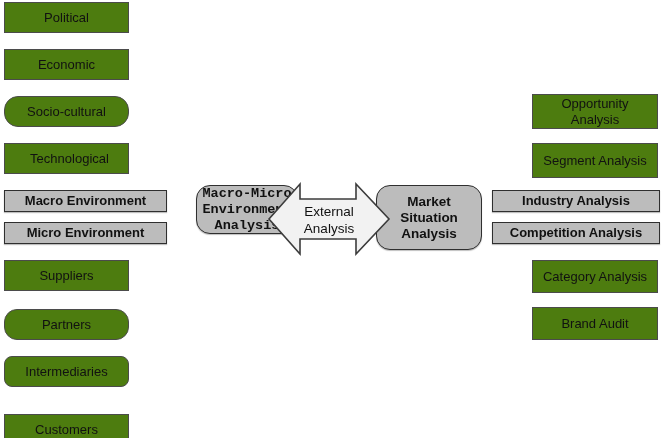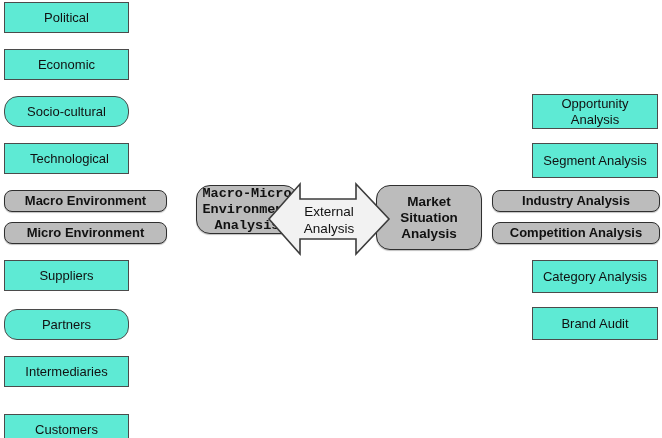--- a/index.html
+++ b/index.html
@@ -21,27 +21,27 @@
     align-items: center;
     justify-content: center;
     text-align: center;
     color: #111111;
     font-size: 13px;
     line-height: 16px;
     box-sizing: border-box;
     white-space: pre-line;
   }
   .plain {
-    background: #5eead4;
+    background: #4d7c0f;
     border: 1px solid #4b4b4b;
   }
   .round {
     background: #bcbcbc;
     border: 1.5px solid #2f2f2f;
-    border-radius: 8px;
+    border-radius: 0;
     font-weight: bold;
     box-shadow: 0 1px 1px rgba(0,0,0,0.25);
   }
   .center-box {
     background: #bcbcbc;
     border: 1.5px solid #2f2f2f;
     border-radius: 14px;
     font-weight: bold;
     font-size: 13.5px;
     line-height: 16px;
@@ -81,21 +81,21 @@
   <div class="box plain" style="left:4px; top:2px; width:125px; height:31px;">Political</div>
   <div class="box plain" style="left:4px; top:49px; width:125px; height:31px;">Economic</div>
   <div class="box plain" style="left:4px; top:96px; width:125px; height:31px;border-radius:14px;">Socio-cultural</div>
   <div class="box plain" style="left:4px; top:143px; width:125px; height:31px;padding-left:6px;">Technological</div>
 
   <div class="box round" style="left:4px; top:190px; width:163px; height:22px;">Macro Environment</div>
   <div class="box round" style="left:4px; top:222px; width:163px; height:22px;">Micro Environment</div>
 
   <div class="box plain" style="left:4px; top:260px; width:125px; height:31px;">Suppliers</div>
   <div class="box plain" style="left:4px; top:309px; width:125px; height:31px;border-radius:13px;">Partners</div>
-  <div class="box plain" style="left:4px; top:356px; width:125px; height:31px;">Intermediaries</div>
+  <div class="box plain" style="left:4px; top:356px; width:125px; height:31px;border-radius:8px;">Intermediaries</div>
   <div class="box plain" style="left:4px; top:414px; width:125px; height:31px;">Customers</div>
 
   <div class="box center-box" style="left:196px; top:185px; width:102px; height:49px;font-family:Liberation Mono, monospace;">Macro-Micro
 Environment
 Analysis</div>
   <div class="box center-box" style="left:376px; top:185px; width:106px; height:65px;">Market
 Situation
 Analysis</div>
 
   <svg class="arrow-svg" viewBox="0 0 136 80">

